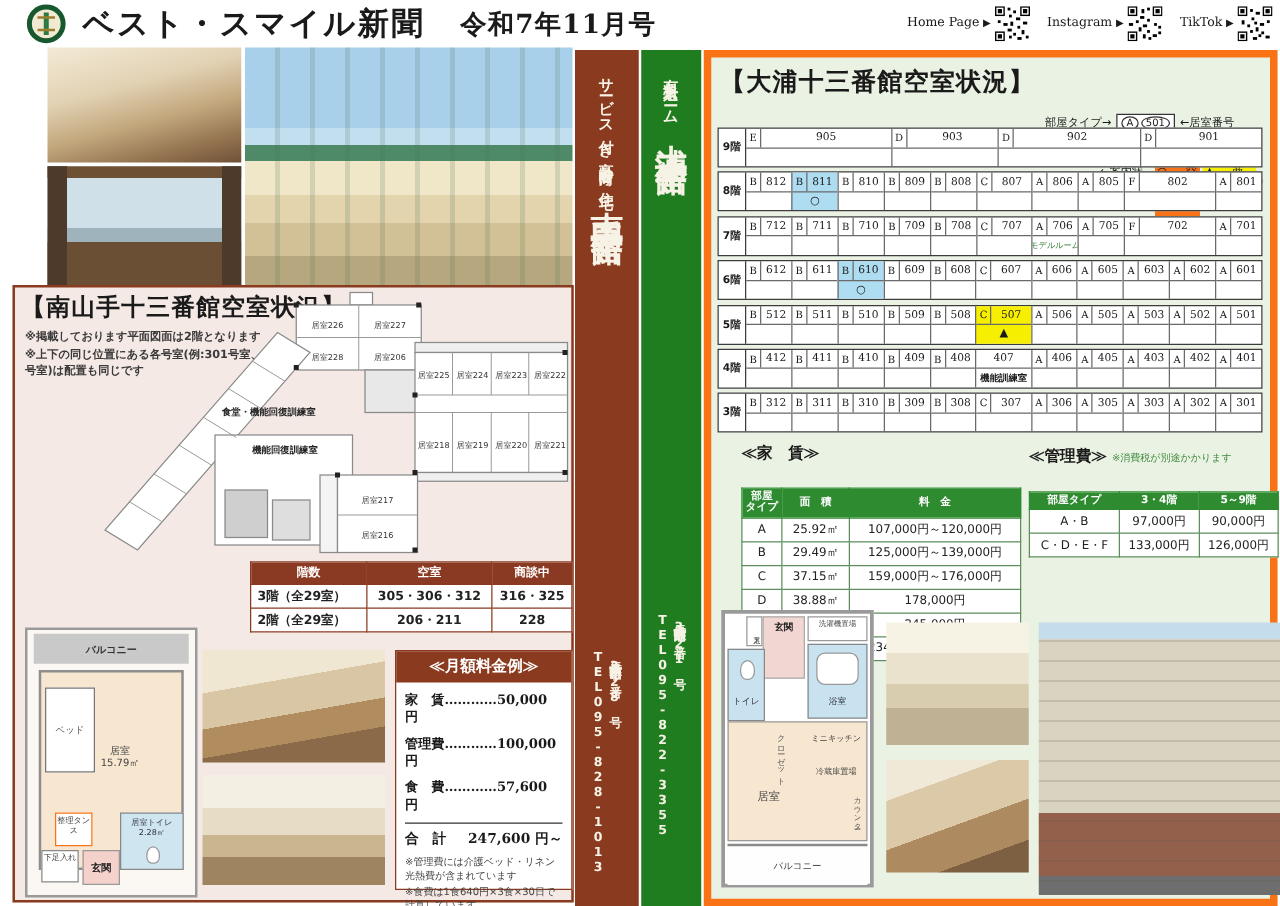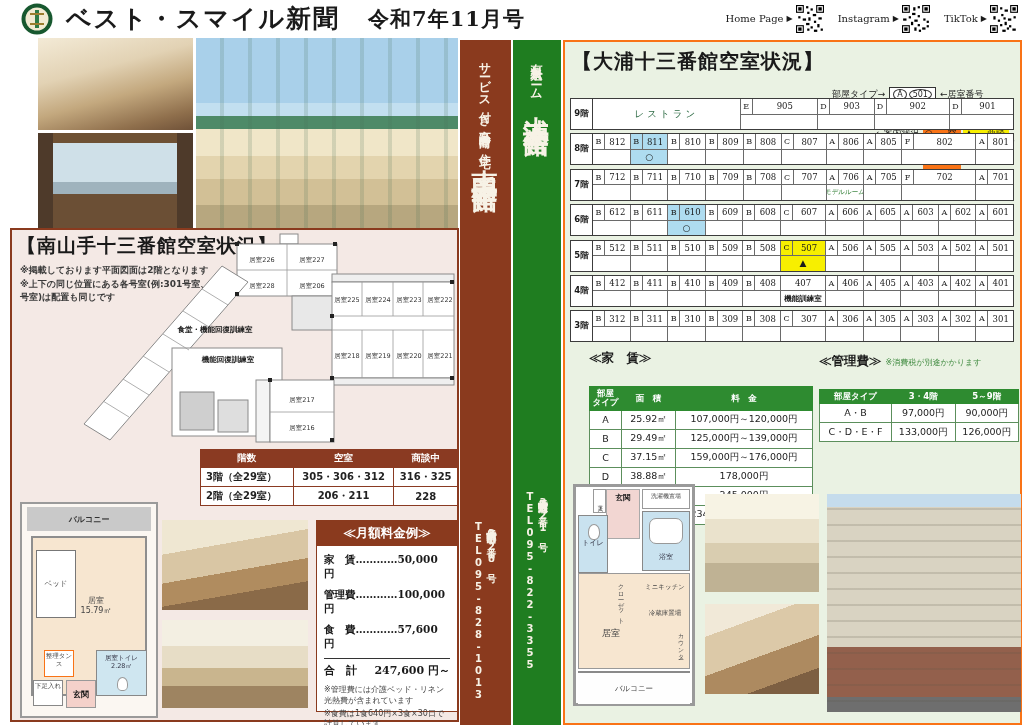--- a/index.html
+++ b/index.html
@@ -87,21 +87,21 @@
   .b-text { position:absolute; top:14px; left:50%; transform:translateX(-50%); writing-mode:vertical-rl; font-family:"DejaVu Serif", serif; }
   .b-sub { font-size:12px; font-weight:bold; letter-spacing:2px; }
   .b-big { font-size:26px; font-weight:bold; letter-spacing:3px; }
   .b-addr { position:absolute; left:50%; transform:translateX(-50%); writing-mode:vertical-rl; text-orientation:upright;
     font-size:10px; font-weight:bold; letter-spacing:1px; }
   .banner.brown .b-addr { bottom:24px; }
   .banner.green-b .b-addr { bottom:54px; }
   .b-addr span { display:block; }
 
   
-  .right-panel { position:absolute; left:563px; top:3px; width:459px; height:685px; background:#eaf2e3; border:2px solid #f97316; }
+  .right-panel { position:absolute; left:563px; top:3px; width:459px; height:685px; background:#eaf2e3; border:6px solid #f97316; }
   .rp-head { position:absolute; left:7px; top:6px; display:flex; gap:8px; }
   .rp-title { font-family:"DejaVu Serif", serif; font-weight:bold; font-size:20px; letter-spacing:1px; white-space:nowrap; }
   .legend { font-size:9px; padding-top:3px;margin-top:36px; }
   .leg-row1, .leg-row2 { display:flex; align-items:center; gap:2px; }
   .leg-row2 { margin-top:9px; margin-left:44px; }
   .sample { position:relative; display:inline-flex; gap:2px; border:1px solid #333; background:#fff; padding:1px 3px; margin:0 2px; }
   .sample::after { content:""; position:absolute; left:-1px; right:-1px; top:100%; height:9px; border:1px solid #333; border-top:none; background:#fff; }
   .oval { border:1px solid #333; border-radius:50%; padding:0 3px; font-size:8px; background:#fff; }
   .hl-blue { background:#f97316; padding:16px 2px; }
   .hl-yellow { background:#f7ef00; padding:0 2px; }
@@ -142,21 +142,21 @@
   
   .uplan-r { position:absolute; left:8px; top:442px; width:122px; height:222px; background:#fff; border:3px solid #9a9a9a; }
   .uplan-r div { position:absolute; }
   .ur-entry { left:30px; top:2px; width:34px; height:50px; background:#f2d6d2; border:1px solid #aaa;
     font-size:7.5px; font-weight:bold; text-align:center; padding-top:3px; }
   .ur-shoes { left:17px; top:2px; width:13px; height:24px; background:#fff; border:1px solid #999;
     writing-mode:vertical-rl; font-size:5.5px; color:#555; text-align:center; }
   .ur-laundry { left:66px; top:2px; width:48px; height:20px; background:#fff; border:1px solid #999;
     font-size:6px; color:#444; text-align:center; line-height:1.2; padding-top:2px; }
   .ur-toilet { left:2px; top:28px; width:30px; height:58px; background:#c9e2ef; border:1px solid #888;
-    font-size:7px; color:#334; text-align:center; padding-top:22px; }
+    font-size:7px; color:#334; text-align:center; padding-top:36px; }
   .ur-toilet i { position:absolute; left:9px; top:8px; width:12px; height:16px; background:#fff; border:1px solid #999; border-radius:50% 50% 42% 42%; }
   .ur-bath { left:66px; top:24px; width:48px; height:60px; background:#c9e2ef; border:1px solid #888;
     font-size:7px; color:#334; text-align:center; padding-top:40px; }
   .ur-bath i { position:absolute; left:6px; top:6px; width:34px; height:26px; background:#fff; border:1px solid #999; border-radius:7px; }
   .ur-room { left:2px; top:86px; width:112px; height:96px; background:#f7e6d0; border:1px solid #999; }
   .ur-roomlabel { left:26px; top:140px; font-size:9px; color:#444; }
   .ur-closet { left:40px; top:92px; writing-mode:vertical-rl; font-size:6.5px; color:#555; letter-spacing:1px; }
   .ur-kitchen { left:66px; top:96px; width:46px; font-size:6.5px; color:#444; text-align:center; line-height:1.25; }
   .ur-fridge { left:66px; top:122px; width:46px; font-size:6.5px; color:#444; text-align:center; line-height:1.25; }
   .ur-counter { left:100px; top:142px; writing-mode:vertical-rl; font-size:6px; color:#555; }
@@ -476,21 +476,20 @@
             <span class="hl-yellow">▲ … 商談中</span>
             <span>）</span>
           </div>
         </div>
       </div>
 
       <div id="room-grid">
           <div class="floor-row">
             <div class="floor-label">9階</div>
             <div class="floor-cells">
-              <div class="gcell facility" style="flex-grow: 3.95;">レストラン</div>
               <div class="gcell" style="flex-grow: 2.05;">
                 <div class="gtop">
                   <span class="gtype">E</span>
                   <span class="gnum">905</span>
                 </div>
                 <div class="gbot"></div>
               </div>
               <div class="gcell" style="flex-grow: 1.5;">
                 <div class="gtop">
                   <span class="gtype">D</span>

